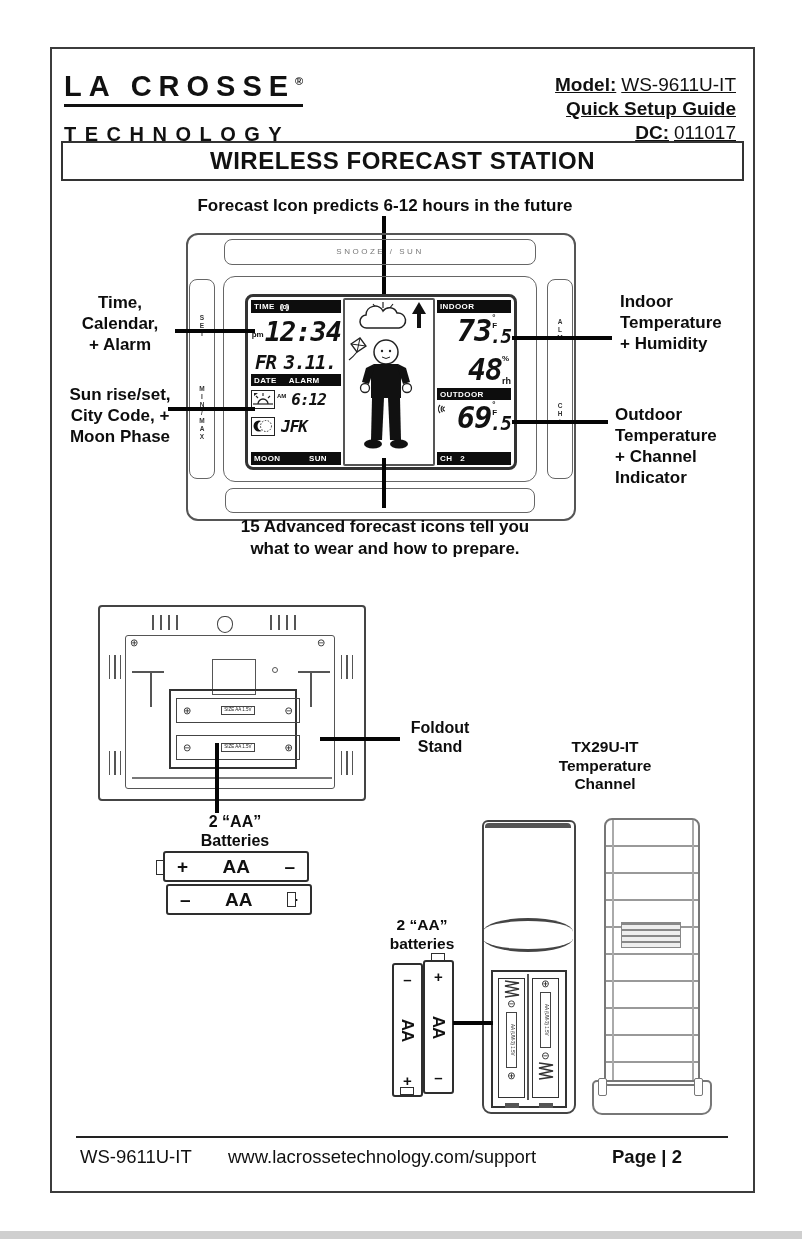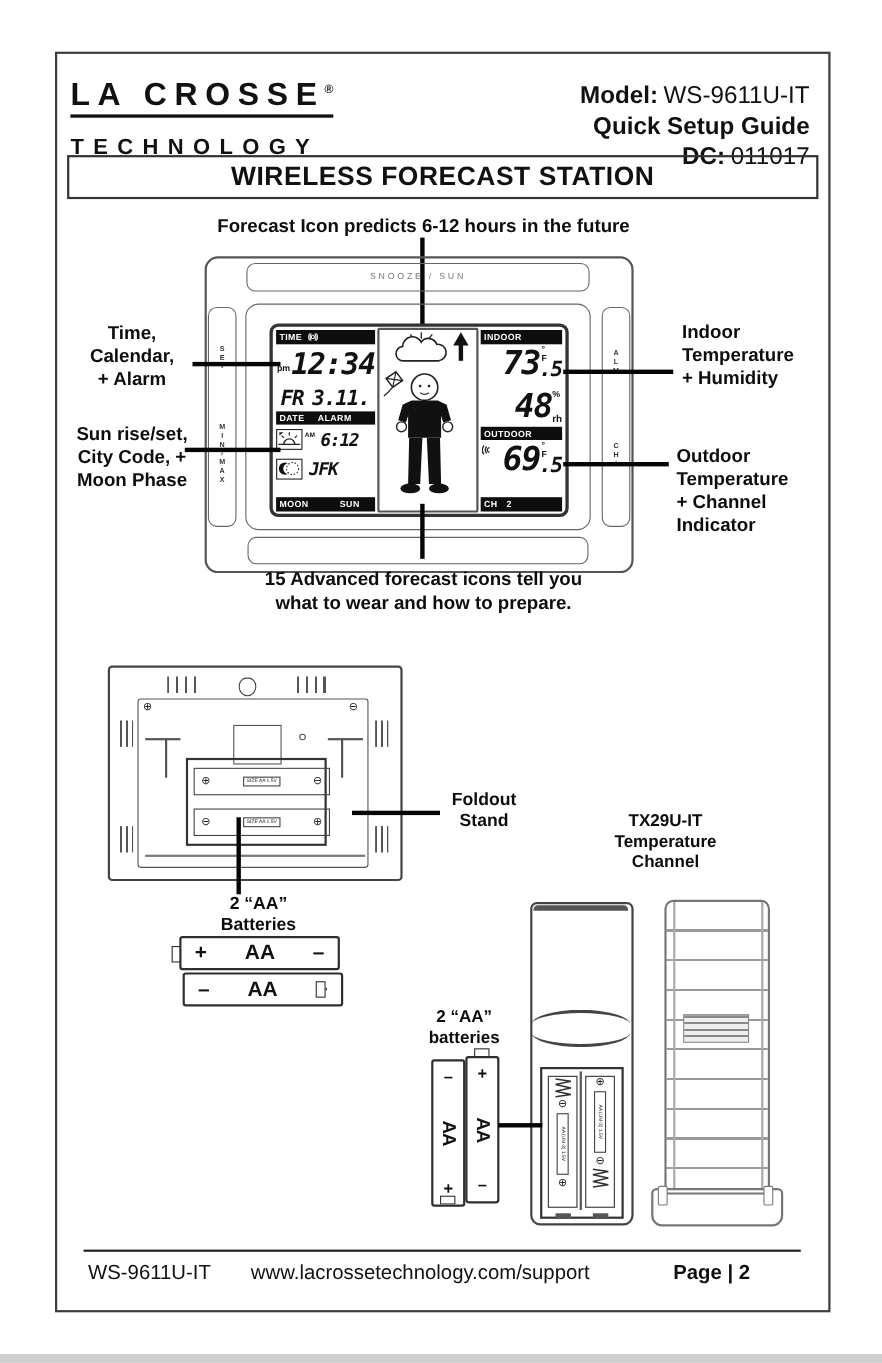--- a/index.html
+++ b/index.html
@@ -37,21 +37,21 @@
 
 <div class="abs frame" style="left:50px;top:47px;width:701px;height:1142px;"></div>
 
 <div class="abs" style="left:64px;top:70px;">
   <div style="font-size:29px;font-weight:600;letter-spacing:7px;border-bottom:3px solid #111;padding-bottom:1px;white-space:nowrap;">
     <span>LA CROSSE</span><sup style="font-size:11px;letter-spacing:0;">®</sup>
   </div>
   <div style="font-size:20px;font-weight:600;letter-spacing:8.5px;margin-top:16px;white-space:nowrap;">TECHNOLOGY</div>
 </div>
 
-<div class="abs" style="right:66px;top:73px;text-align:right;font-size:22px;line-height:1.25;">
+<div class="abs" style="right:66px;top:73px;text-align:right;font-size:19px;line-height:1.25;text-decoration:underline;">
   <div>
     <b>Model:</b><span style="margin-left:5px;">WS-9611U-IT</span>
   </div>
   <div style="font-weight:bold;">Quick Setup Guide</div>
   <div>
     <b>DC:</b><span style="margin-left:5px;">011017</span>
   </div>
 </div>
 
 <div class="abs ctr" style="left:61px;top:141px;width:679px;height:36px;border:2px solid #333;

